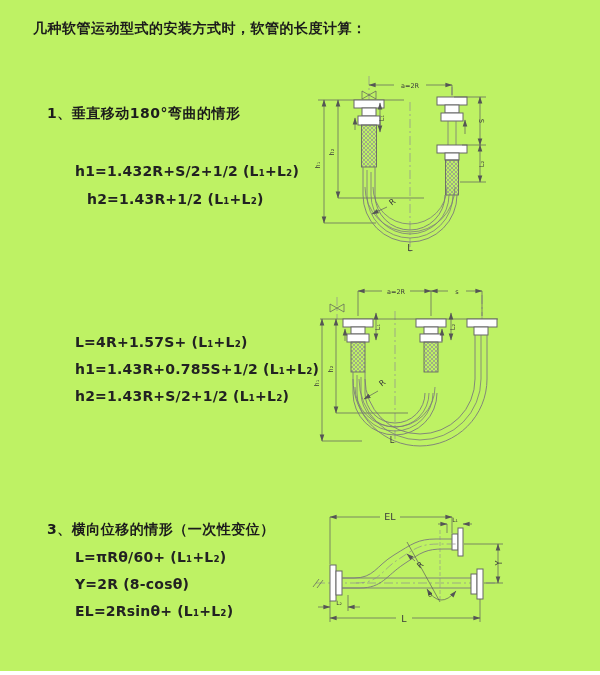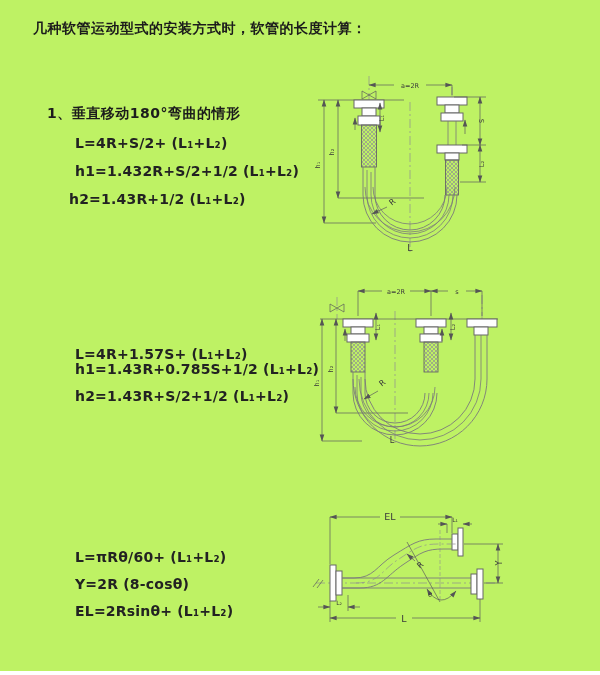--- a/index.html
+++ b/index.html
@@ -20,28 +20,28 @@
   .big{font-size:9.5px;}
 </style>
 </head>
 <body>
 
 <div id="page">
 
   <div class="title">几种软管运动型式的安装方式时，软管的长度计算：</div>
 
   <div class="heading" style="left:47px;top:105px">1、垂直移动180°弯曲的情形</div>
-  <div class="formula" style="left:75px;top:135px">L=4R+S/2+ (L₁+L₂)</div>
   <div class="formula" style="left:75px;top:163px">h1=1.432R+S/2+1/2 (L₁+L₂)</div>
-  <div class="formula" style="left:69px;top:191px">h2=1.43R+1/2 (L₁+L₂)</div>
-
-  <div class="formula" style="left:75px;top:346px">L=4R+1.57S+ (L₁+L₂)</div>
+  <div class="formula" style="left:87px;top:191px">h2=1.43R+1/2 (L₁+L₂)</div>
+
+  <div class="formula" style="left:75px;top:334px">L=4R+1.57S+ (L₁+L₂)</div>
   <div class="formula" style="left:75px;top:361px">h1=1.43R+0.785S+1/2 (L₁+L₂)</div>
   <div class="formula" style="left:75px;top:388px">h2=1.43R+S/2+1/2 (L₁+L₂)</div>
 
+  <div class="heading" style="left:47px;top:521px">3、横向位移的情形（一次性变位）</div>
   <div class="formula" style="left:75px;top:549px">L=πRθ/60+ (L₁+L₂)</div>
   <div class="formula" style="left:75px;top:576px">Y=2R (8-cosθ)</div>
   <div class="formula" style="left:75px;top:603px">EL=2Rsinθ+ (L₁+L₂)</div>
 
   <svg style="left:312px;top:72px" width="280" height="185" viewBox="0 0 280 185">
     <defs>
       <marker id="ah" markerWidth="8" markerHeight="8" refX="6.6" refY="3" orient="auto-start-reverse" markerUnits="userSpaceOnUse">
         <path d="M0,0.7 L7,3 L0,5.3 Z" fill="#555"></path>
       </marker>
       <pattern id="xh" width="4" height="4" patternUnits="userSpaceOnUse">

